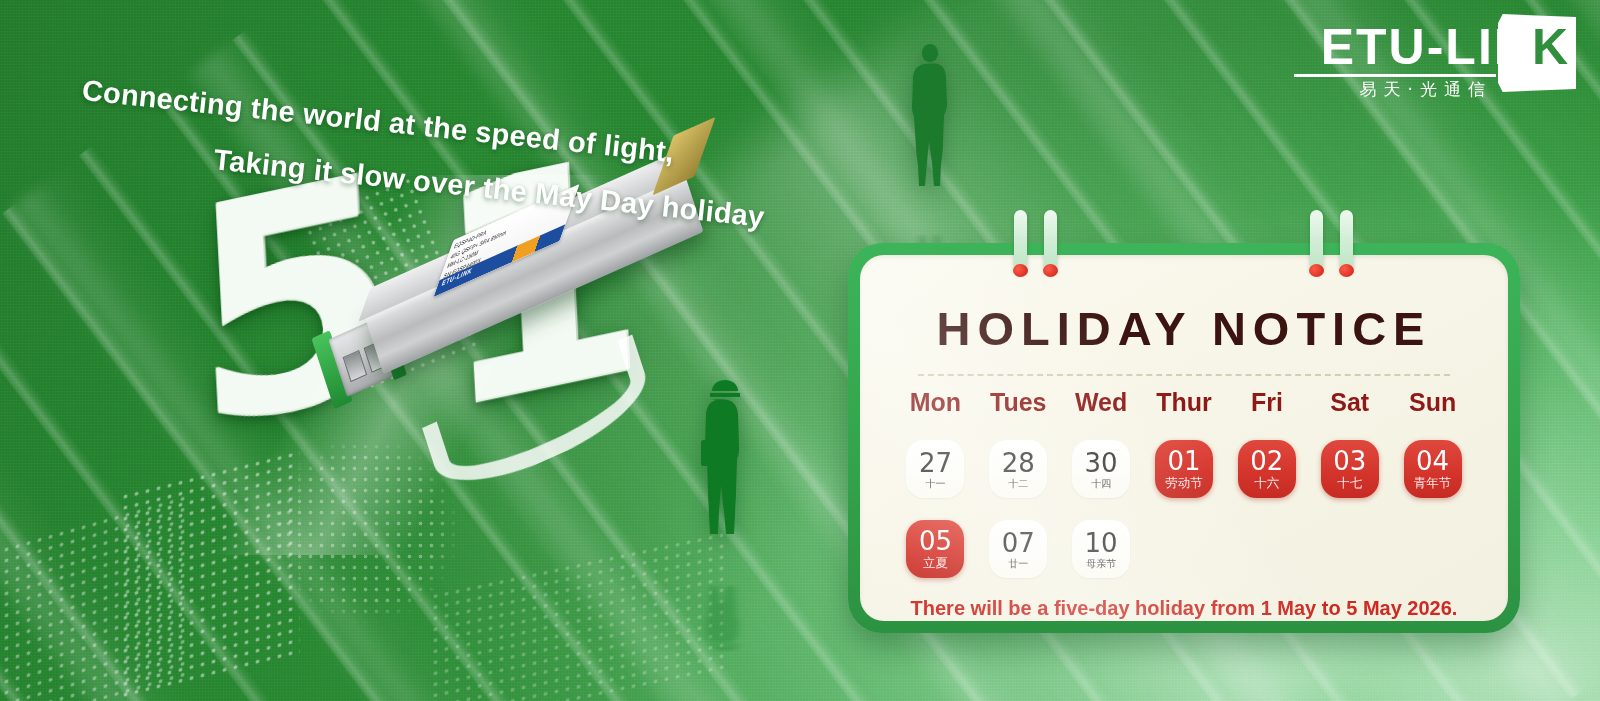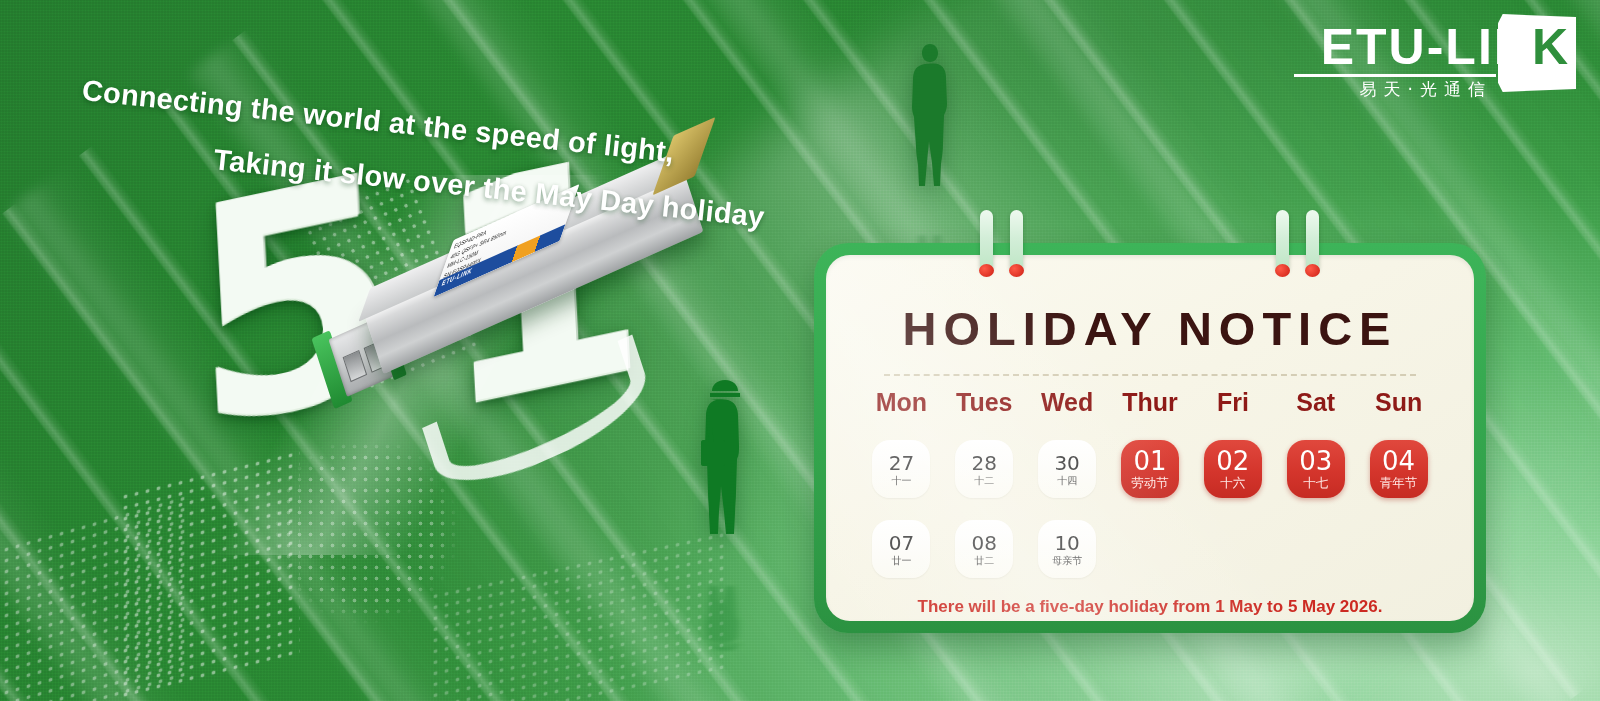--- a/index.html
+++ b/index.html
@@ -229,21 +229,21 @@
     position:absolute;right:80px;top:64px;width:202px;height:3px;background:#fff;
   }
   .logo-cn{
     position:absolute;right:84px;top:68px;
     font-size:17px;letter-spacing:7px;color:#ffffff;
     font-family:"DejaVu Sans","Liberation Sans",sans-serif;
     white-space:nowrap;
   }
 
   
-  .card-wrap{position:absolute;left:814px;top:243px;width:672px;height:390px;}
+  .card-wrap{position:absolute;left:848px;top:243px;width:672px;height:390px;}
   .card{
     position:absolute;inset:0;
     background:linear-gradient(180deg,#3db459 0%,#33a44c 55%,#2b9241 100%);
     border-radius:34px;
     box-shadow:0 14px 30px rgba(0,60,15,.32);
     padding:12px;
   }
   .card-inner{
     position:relative;height:100%;width:100%;
     background:linear-gradient(150deg,#fbfaf0 0%,#f7f5e7 45%,#f2f0e0 100%);
@@ -297,31 +297,31 @@
   .cellwrap{display:flex;justify-content:center;padding:3px 0;}
   .cell{
     width:58px;height:58px;border-radius:18px;
     display:flex;flex-direction:column;align-items:center;justify-content:center;
     line-height:1;
   }
   .cell.plain{
     background:linear-gradient(180deg,#ffffff,#fbfaf2);
     box-shadow:0 1px 2px rgba(0,0,0,.06);
   }
-  .cell.plain .num{font-size:20px;color:#3a3a3a;font-weight:500;font-family:"DejaVu Sans",sans-serif;}
+  .cell.plain .num{font-size:26px;color:#3a3a3a;font-weight:500;font-family:"DejaVu Sans",sans-serif;}
   .cell.plain .sub{font-size:10px;color:#4a4a4a;margin-top:3px;font-family:"DejaVu Sans",sans-serif;}
   .cell.holiday{
     background:linear-gradient(180deg,#e0483d 0%,#d4352c 55%,#c62b23 100%);
     box-shadow:0 2px 5px rgba(160,30,20,.35);
   }
   .cell.holiday .num{font-size:26px;color:#fff;font-weight:500;font-family:"DejaVu Sans",sans-serif;}
   .cell.holiday .sub{font-size:12.5px;color:#ffe9e6;margin-top:3px;font-family:"DejaVu Sans",sans-serif;}
   .footnote{
     text-align:center;margin-top:16px;
-    font-size:17px;font-weight:bold;color:#cc2a22;
+    font-size:20px;font-weight:bold;color:#cc2a22;
     font-family:"Liberation Sans",sans-serif;
   }
 </style>
 </head>
 <body>
 
 <div class="stage">
 
   <div class="bg-base"></div>
   <div class="bg-topleft"></div>
@@ -441,29 +441,29 @@
                 <div class="sub">十七</div>
               </div>
             </div>
             <div class="cellwrap">
               <div class="cell holiday">
                 <div class="num">04</div>
                 <div class="sub">青年节</div>
               </div>
             </div>
             <div class="cellwrap">
+              <div class="cell holiday">
+                <div class="num">05</div>
+                <div class="sub">立夏</div>
+              </div>
+            </div>
+            <div class="cellwrap">
               <div class="cell plain">
                 <div class="num">07</div>
                 <div class="sub">廿一</div>
-              </div>
-            </div>
-            <div class="cellwrap">
-              <div class="cell plain">
-                <div class="num">08</div>
-                <div class="sub">廿二</div>
               </div>
             </div>
             <div class="cellwrap">
               <div class="cell plain">
                 <div class="num">10</div>
                 <div class="sub">母亲节</div>
               </div>
             </div>
           </div>
         <div class="footnote">There will be a five-day holiday from 1 May to 5 May 2026.</div>

